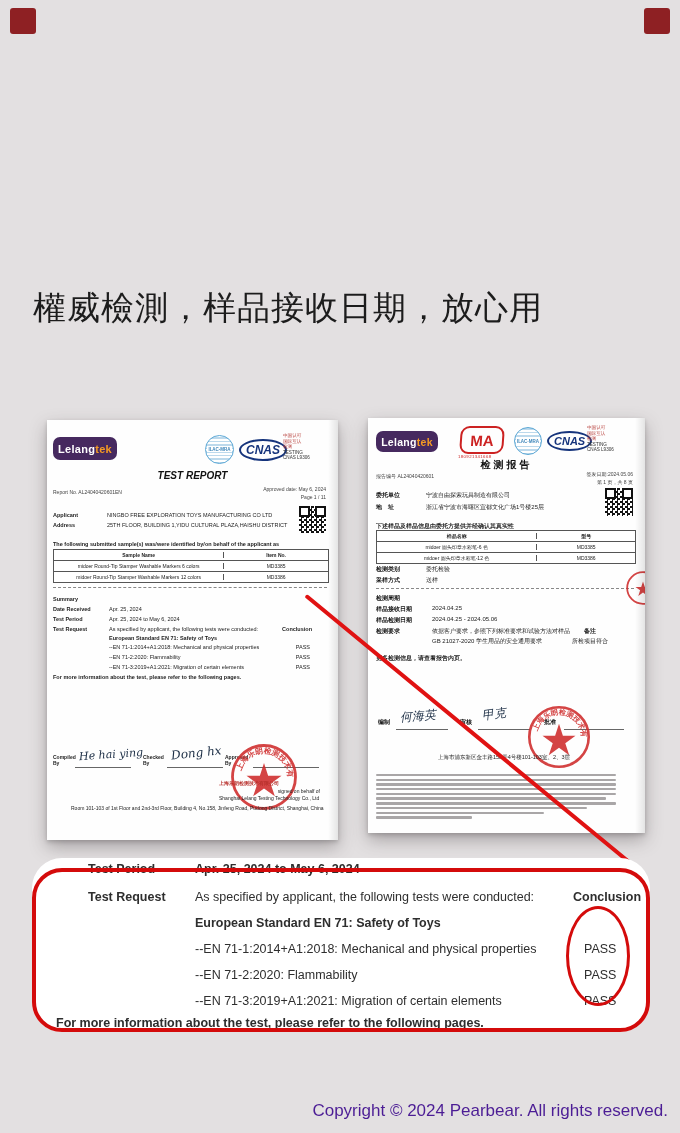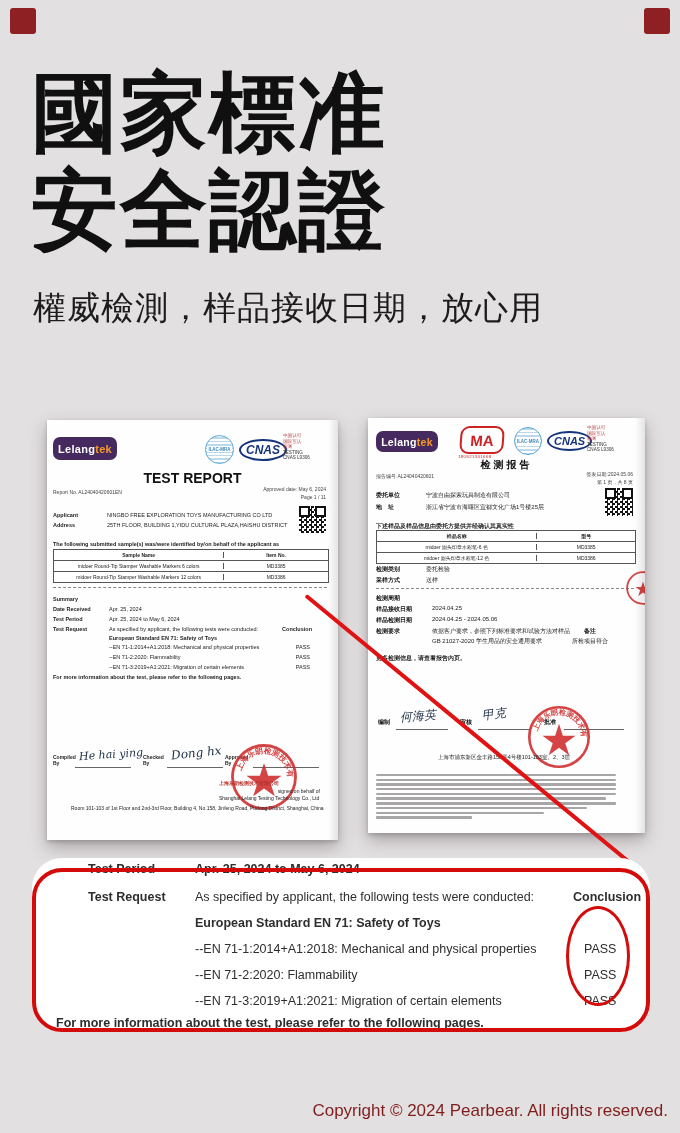--- a/index.html
+++ b/index.html
@@ -52,54 +52,50 @@
   
   .connector{position:absolute;left:307px;top:594px;width:432px;height:4px;background:#e01212;
              transform:rotate(39.5deg);transform-origin:0 0;border-radius:2px;z-index:4;}
   .callout-bg{position:absolute;left:32px;top:858px;width:618px;height:174px;background:#fff;
               border-radius:30px;z-index:5;}
   .callout-border{position:absolute;left:32px;top:868px;width:610px;height:156px;border:4px solid #d40b0b;
                   border-radius:30px;z-index:7;pointer-events:none;}
   .co-row{position:absolute;font-size:12.5px;color:#2e2e2e;white-space:nowrap;}
   .pass-ellipse{position:absolute;left:566px;top:906px;width:58px;height:94px;border:3.5px solid #d40b0b;
                 border-radius:50%;z-index:8;}
-  .copyright{position:absolute;right:12px;top:1101px;font-size:17px;color:#7f1d1d;}
+  .copyright{position:absolute;right:12px;top:1101px;font-size:17px;color:#4c1d95;}
   .cn-label{font-weight:bold;color:#111;}
 </style>
 </head>
 <body>
 
 <div class="page">
 
   <div class="corner tl"></div>
   <div class="corner tr"></div>
 
-  <h1 class="title">
-    <div>國家標准</div>
-    <div>安全認證</div>
-  </h1>
   <div class="subtitle">權威檢測，样品接收日期，放心用</div>
 
   <section class="cert cert-left">
     <div class="badge" style="left:6px;top:17px;width:64px;height:23px;">
       <span class="w">Lelang</span>
         <span class="o">tek</span>
     </div>
     <div class="ilac" style="left:158px;top:15px;width:27px;height:27px;">
       <span>ILAC-MRA</span>
     </div>
     <div class="cnas" style="left:192px;top:19px;"><span>CNAS</span></div>
     <div class="caption" style="left:236px;top:13px;">
       <div class="r">中国认可</div>
       <div class="r">国际互认</div>
       <div class="r">检测</div>
       <div class="d">TESTING</div>
       <div class="d">CNAS L9306</div>
     </div>
-    <div class="doc-title" style="top:50px;font-size:14px;">TEST REPORT</div>
+    <div class="doc-title" style="top:50px;font-size:10px;font-style:italic;">TEST REPORT</div>
     <div class="abs t5 muted" style="left:6px;top:69px;">Report No. AL24040420601EN</div>
     <div class="abs t5 muted" style="right:12px;top:66px;text-align:right;">Approved date: May 6, 2024</div>
     <div class="abs t5 muted" style="right:12px;top:74px;text-align:right;">Page 1 / 11</div>
 
     <div class="abs t55 b" style="left:6px;top:92px;">Applicant</div>
     <div class="abs t55" style="left:60px;top:92px;">NINGBO FREE EXPLORATION TOYS MANUFACTURING CO LTD</div>
     <div class="abs t55 b" style="left:6px;top:102px;">Address</div>
     <div class="abs t55" style="left:60px;top:102px;">25TH FLOOR, BUILDING 1,YIDU CULTURAL PLAZA,HAISHU DISTRICT</div>
     <div class="qr" style="right:12px;top:86px;width:27px;height:27px;"></div>
 

